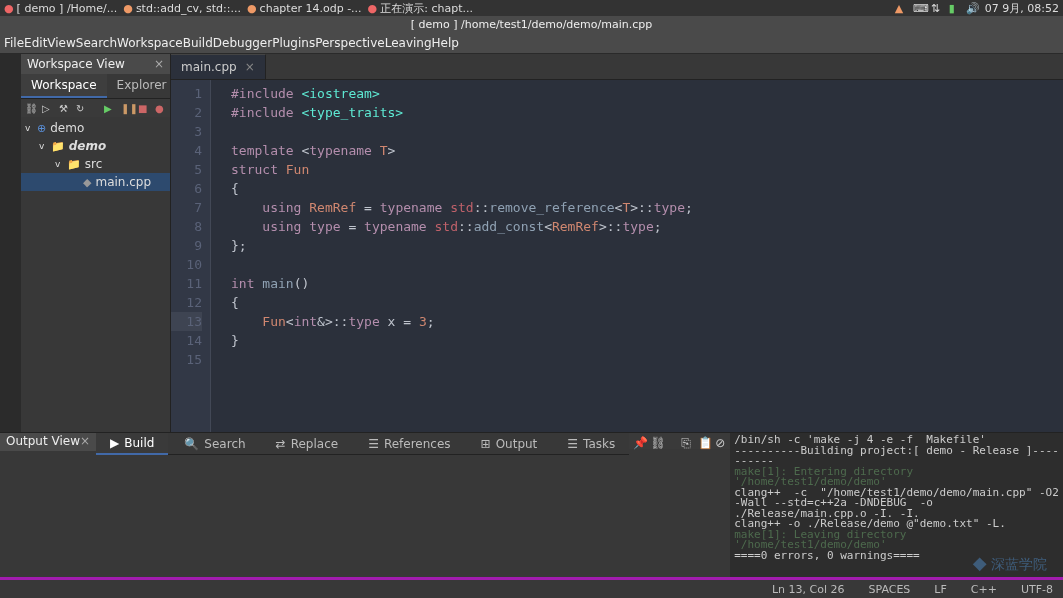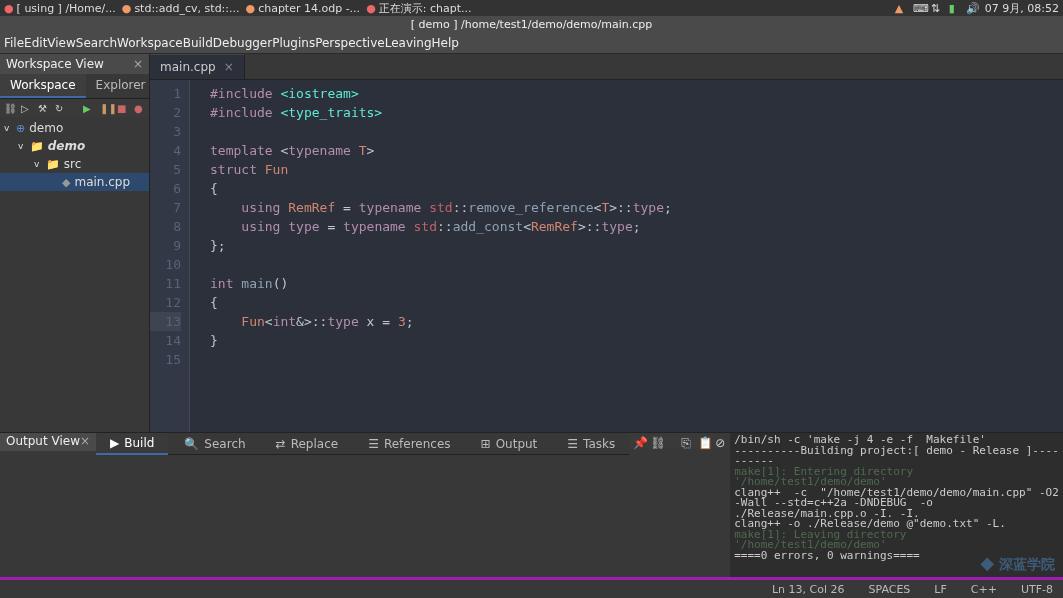--- a/index.html
+++ b/index.html
@@ -5,21 +5,21 @@
 * { margin: 0; padding: 0; box-sizing: border-box; }
 body { font-family: "DejaVu Sans", Arial, sans-serif; font-size: 12px; background: #2b2b2b; color: #ccc; overflow: hidden; width: 1063px; height: 598px; }
 .titlebar { height: 16px; background: #333; display: flex; align-items: center; padding: 0 4px; font-size: 11px; color: #ddd; }
 .titlebar .left { display: flex; gap: 6px; align-items: center; flex: 1; }
 .titlebar .tab { display: flex; align-items: center; gap: 3px; }
 .titlebar .right { display: flex; gap: 6px; align-items: center; }
 .sys-icon { width: 12px; height: 12px; display: inline-block; }
 .pathbar { height: 16px; background: #4a4a4a; color: #eee; font-size: 11px; display: flex; align-items: center; justify-content: center; }
 .menubar { height: 22px; background: #4a4a4a; display: flex; align-items: center; padding: 0 4px; border-bottom: 1px solid #2a2a2a; }
 .menubar span { color: #eee; font-size: 12px; cursor: pointer; }
-.main { display: flex; height: 378px; }
+.main { display: flex; height: 378px; padding-left: 21px; }
 .sidebar { width: 150px; background: #383838; border-right: 1px solid #222; display: flex; flex-direction: column; }
 .sidebar-hdr { height: 20px; background: #4a4a4a; color: #eee; padding: 2px 6px; font-size: 12px; display: flex; justify-content: space-between; align-items: center; }
 .sidebar-tabs { display: flex; background: #383838; border-bottom: 1px solid #222; }
 .sidebar-tabs .tab { padding: 4px 10px; font-size: 12px; color: #bbb; }
 .sidebar-tabs .tab.active { background: #3e3e3e; border-bottom: 2px solid #4169a8; color: #fff; }
 .sidebar-tools { height: 18px; background: #3a3a3a; display: flex; align-items: center; padding: 0 4px; gap: 6px; font-size: 10px; }
 .tool-ic { width: 11px; height: 11px; display: inline-block; }
 .config-sel { height: 22px; background: #414141; display: flex; align-items: center; padding: 0 8px; justify-content: space-between; color: #eee; font-size: 12px; border: 1px solid #555; margin: 2px 4px; }
 .tree { flex: 1; background: #383838; padding: 2px 0; overflow: auto; }
 .tree-item { display: flex; align-items: center; padding: 2px 4px; gap: 4px; color: #ddd; font-size: 12px; cursor: pointer; }
@@ -43,31 +43,31 @@
 .ns { color: #bf616a; } .pp { color: #b48ead; } .inc { color: #5eead4; }
 .output { height: 145px; background: #383838; display: flex; flex-direction: row; border-top: 1px solid #222; }
 .output-hdr { height: 18px; background: #4a4a4a; color: #eee; padding: 1px 6px; font-size: 12px; display: flex; justify-content: space-between; }
 .output-tabs { height: 22px; background: #383838; display: flex; align-items: center; gap: 2px; border-bottom: 1px solid #222; }
 .output-tabs .otab { padding: 3px 14px; font-size: 12px; color: #bbb; display: flex; align-items: center; gap: 5px; }
 .output-tabs .otab.active { background: #3a3a3a; border-bottom: 2px solid #4169a8; color: #fff; }
 .output-tools { height: 16px; background: #3a3a3a; display: flex; gap: 6px; padding: 0 4px; align-items: center; }
 .output-body { flex: 1; background: #2d2d2d; font-family: monospace; font-size: 11px; padding: 2px 4px; line-height: 10.5px; color: #4d6a4d; white-space: pre-wrap; overflow: hidden; }
 .output-body .w { color: #ccc; }
 .statusbar { height: 21px; background: #383838; border-top: 3px solid #a21caf; display: flex; align-items: center; justify-content: flex-end; padding: 0 10px; gap: 24px; color: #bbb; font-size: 11px; }
-.watermark { position: fixed; right: 8px; bottom: 24px; color: rgba(80,140,200,0.5); font-size: 14px; font-weight: bold; pointer-events: none; }
+.watermark { position: fixed; right: 16px; bottom: 24px; color: rgba(80,140,200,0.5); font-size: 14px; font-weight: normal; pointer-events: none; }
 .close-x { cursor: pointer; color: #aaa; }
 </style>
 </head>
 <body>
 
 <div class="titlebar">
   <div class="left" id="tb-tabs">
       <span class="tab">
         <span style="color:#e66">●</span>
-        <span>[ using ] /Home/...</span>
+        <span>[ demo ] /Home/...</span>
       </span>
       <span class="tab">
         <span style="color:#e96">●</span>
         <span>std::add_cv, std::...</span>
       </span>
       <span class="tab">
         <span style="color:#e96">●</span>
         <span>chapter 14.odp -...</span>
       </span>
       <span class="tab">

